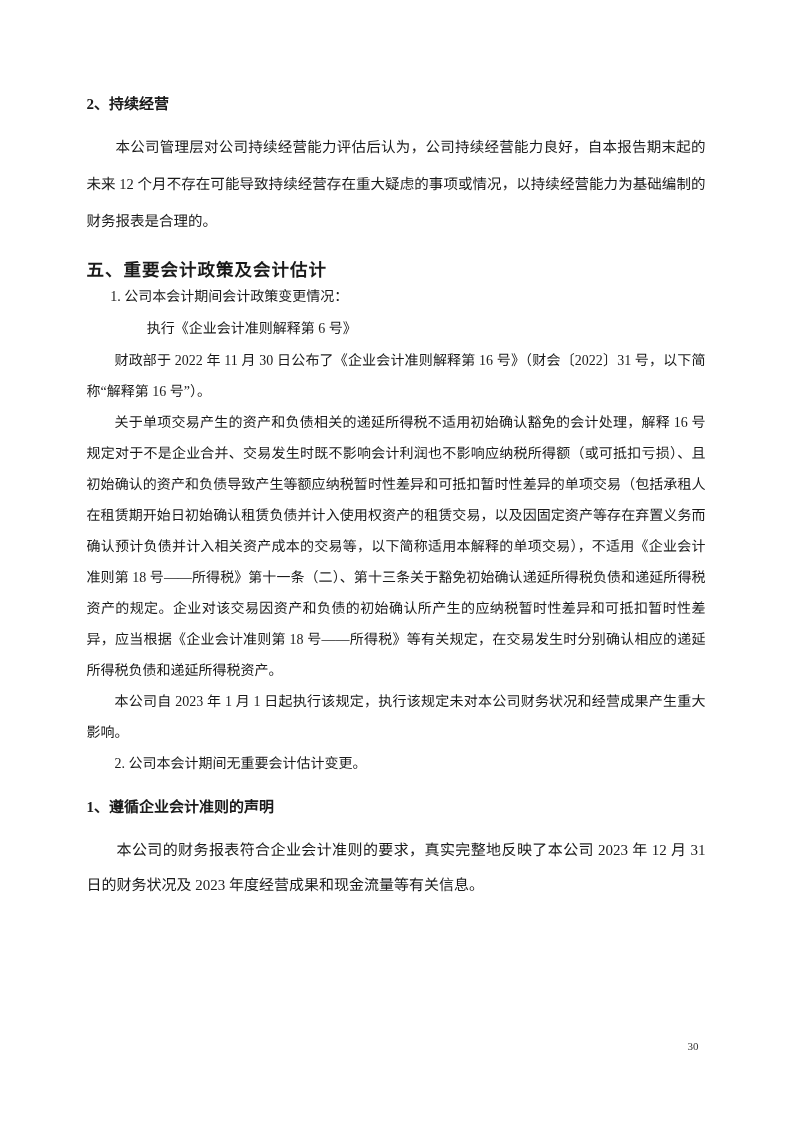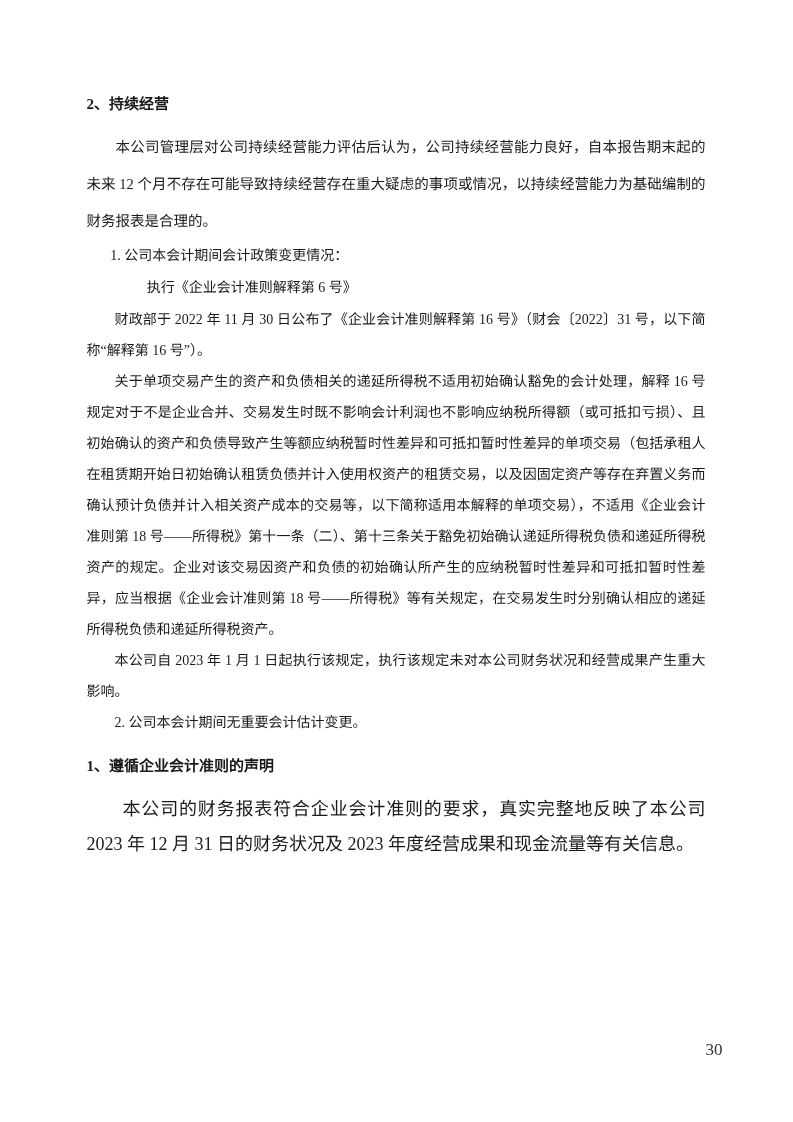--- a/index.html
+++ b/index.html
@@ -59,43 +59,44 @@
     text-indent: 2em;
   }
   .h-sub2 {
     margin-top: 19px;
     font-size: 15px;
     font-weight: bold;
     line-height: 18px;
   }
   .para-final {
     margin-top: 17px;
-    font-size: 18px;
+    font-size: 15px;
     line-height: 35px;
     text-align: justify;
     text-indent: 2em;
   }
   .page-number {
     position: absolute;
     top: 1040px;
-    right: 56px;
-    font-size: 17px;
+    right: 80px;
+    font-size: 11px;
     color: #333333;
   }
 </style>
 </head>
 <body>
 
 <div class="page">
   <div class="content">
 
     <div class="h-sub">2、持续经营</div>
 
     <p class="para-lead">本公司管理层对公司持续经营能力评估后认为，公司持续经营能力良好，自本报告期末起的未来 12 个月不存在可能导致持续经营存在重大疑虑的事项或情况，以持续经营能力为基础编制的财务报表是合理的。</p>
 
+    <div class="h-main">五、重要会计政策及会计估计</div>
 
 
     <div class="item-line">1. 公司本会计期间会计政策变更情况：</div>
 
     <div class="item-subline">执行《企业会计准则解释第 6 号》</div>
 
     <div class="body-block">
       <p class="body-para">财政部于 2022 年 11 月 30 日公布了《企业会计准则解释第 16 号》（财会〔2022〕31 号，以下简称“解释第 16 号”）。</p>
 
       <p class="body-para">关于单项交易产生的资产和负债相关的递延所得税不适用初始确认豁免的会计处理，解释 16 号规定对于不是企业合并、交易发生时既不影响会计利润也不影响应纳税所得额（或可抵扣亏损）、且初始确认的资产和负债导致产生等额应纳税暂时性差异和可抵扣暂时性差异的单项交易（包括承租人在租赁期开始日初始确认租赁负债并计入使用权资产的租赁交易，以及因固定资产等存在弃置义务而确认预计负债并计入相关资产成本的交易等，以下简称适用本解释的单项交易），不适用《企业会计准则第 18 号——所得税》第十一条（二）、第十三条关于豁免初始确认递延所得税负债和递延所得税资产的规定。企业对该交易因资产和负债的初始确认所产生的应纳税暂时性差异和可抵扣暂时性差异，应当根据《企业会计准则第 18 号——所得税》等有关规定，在交易发生时分别确认相应的递延所得税负债和递延所得税资产。</p>

